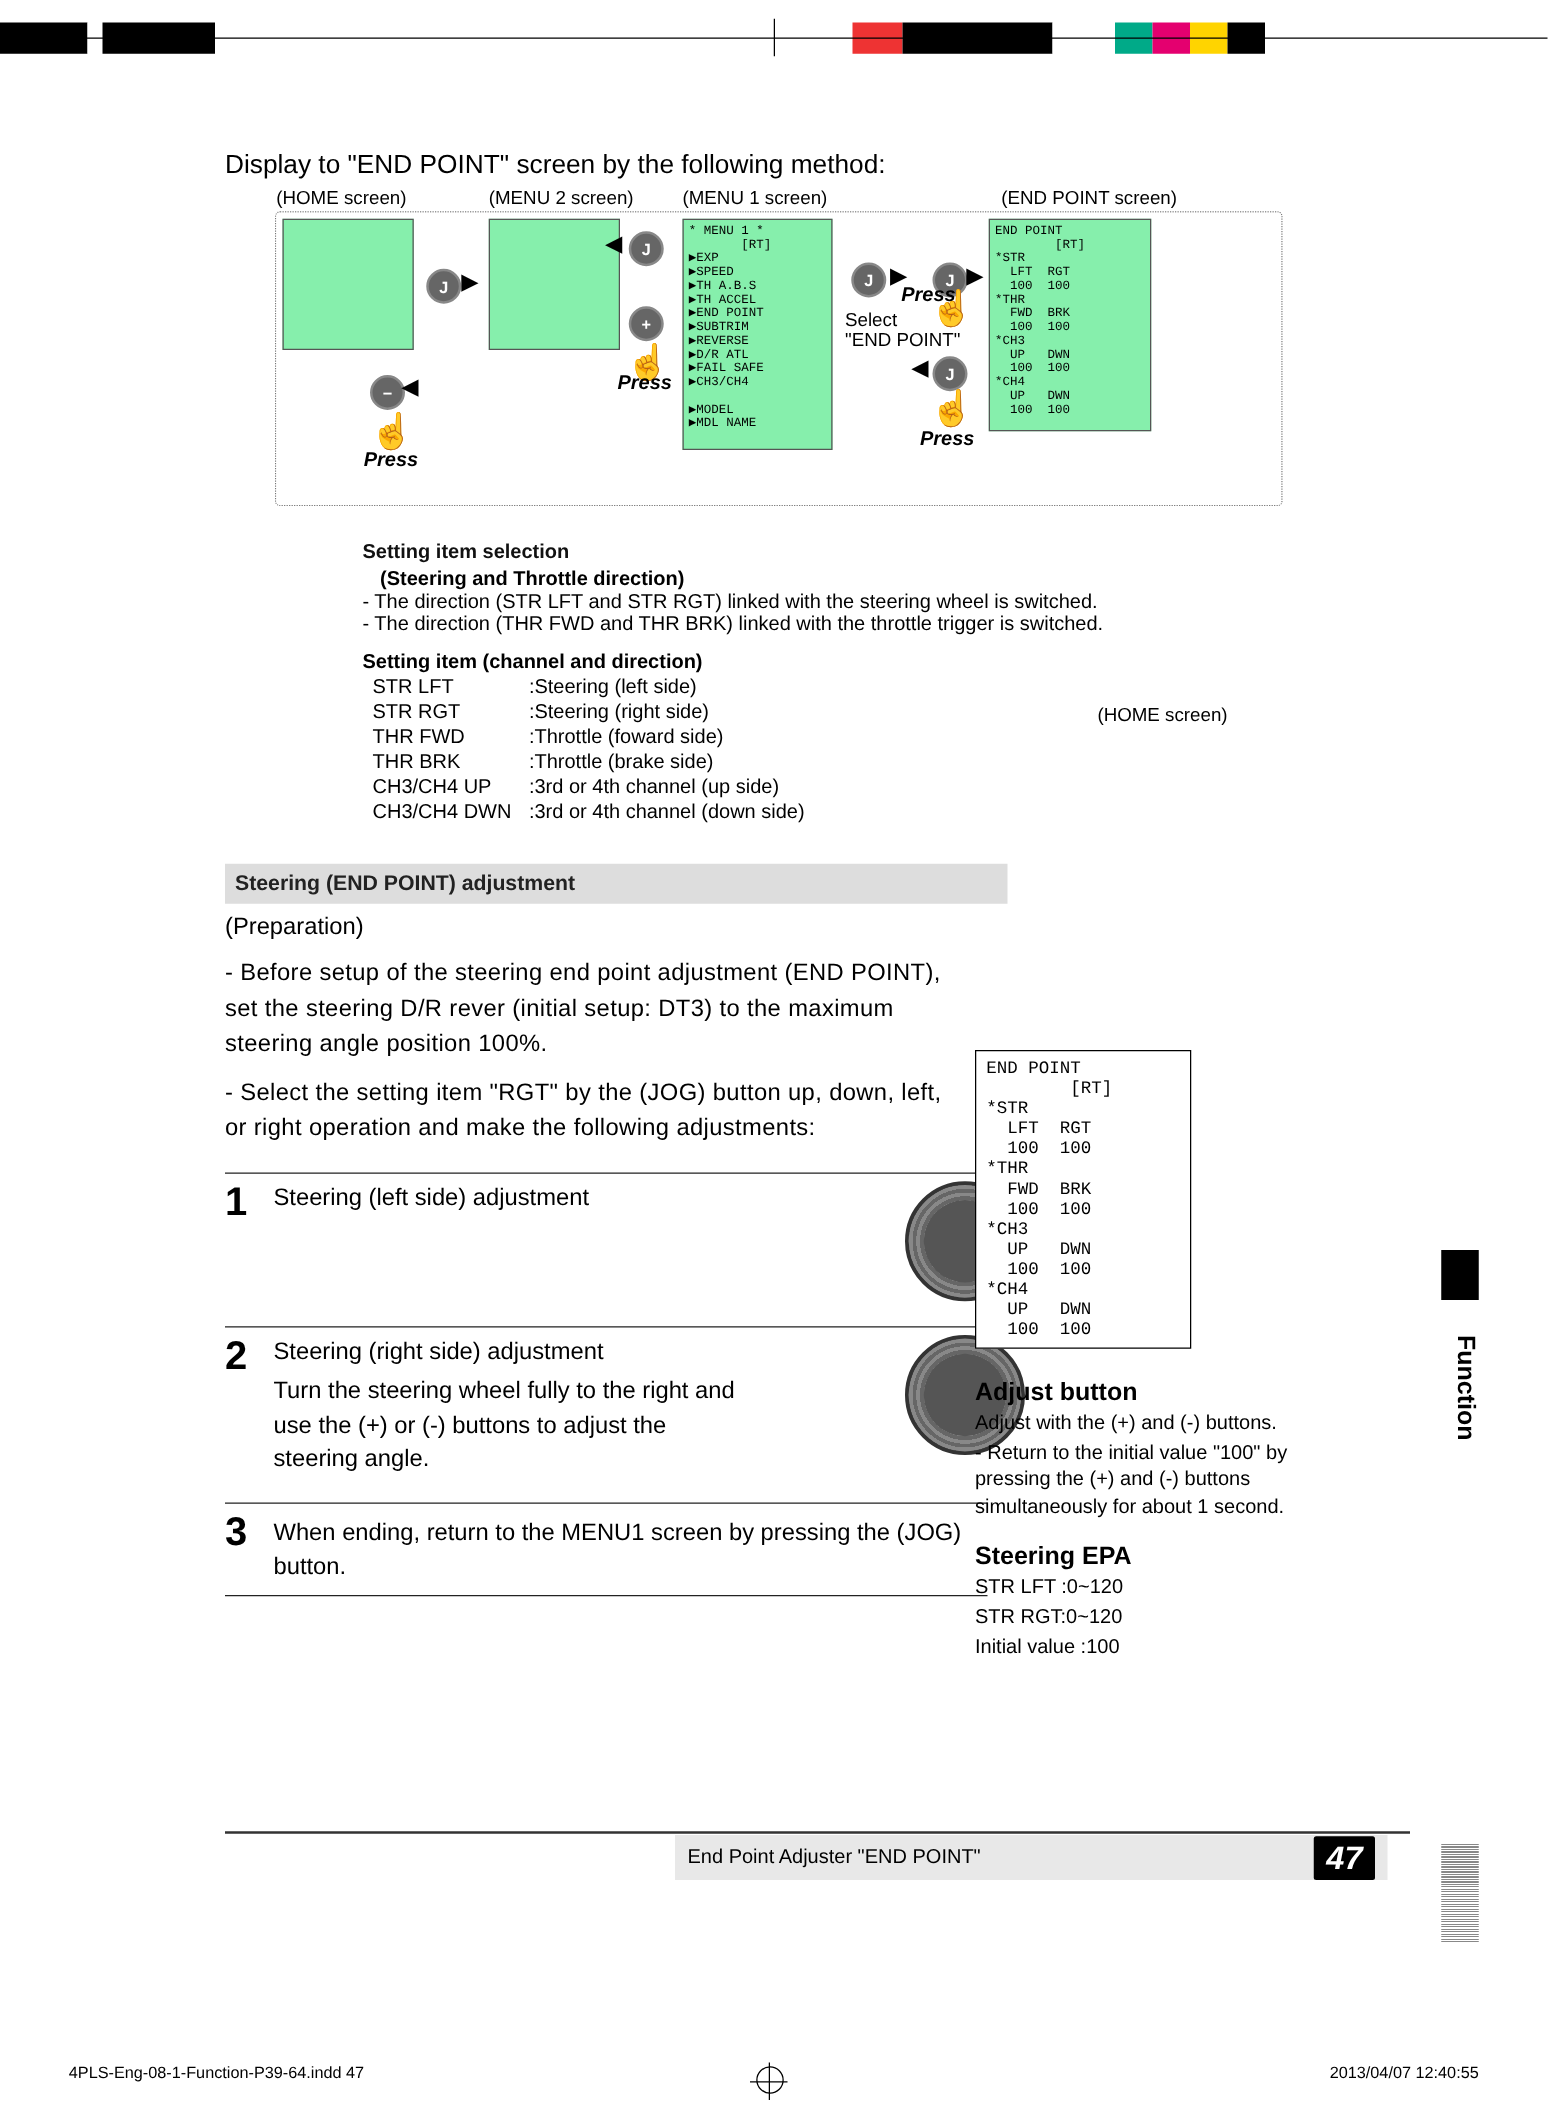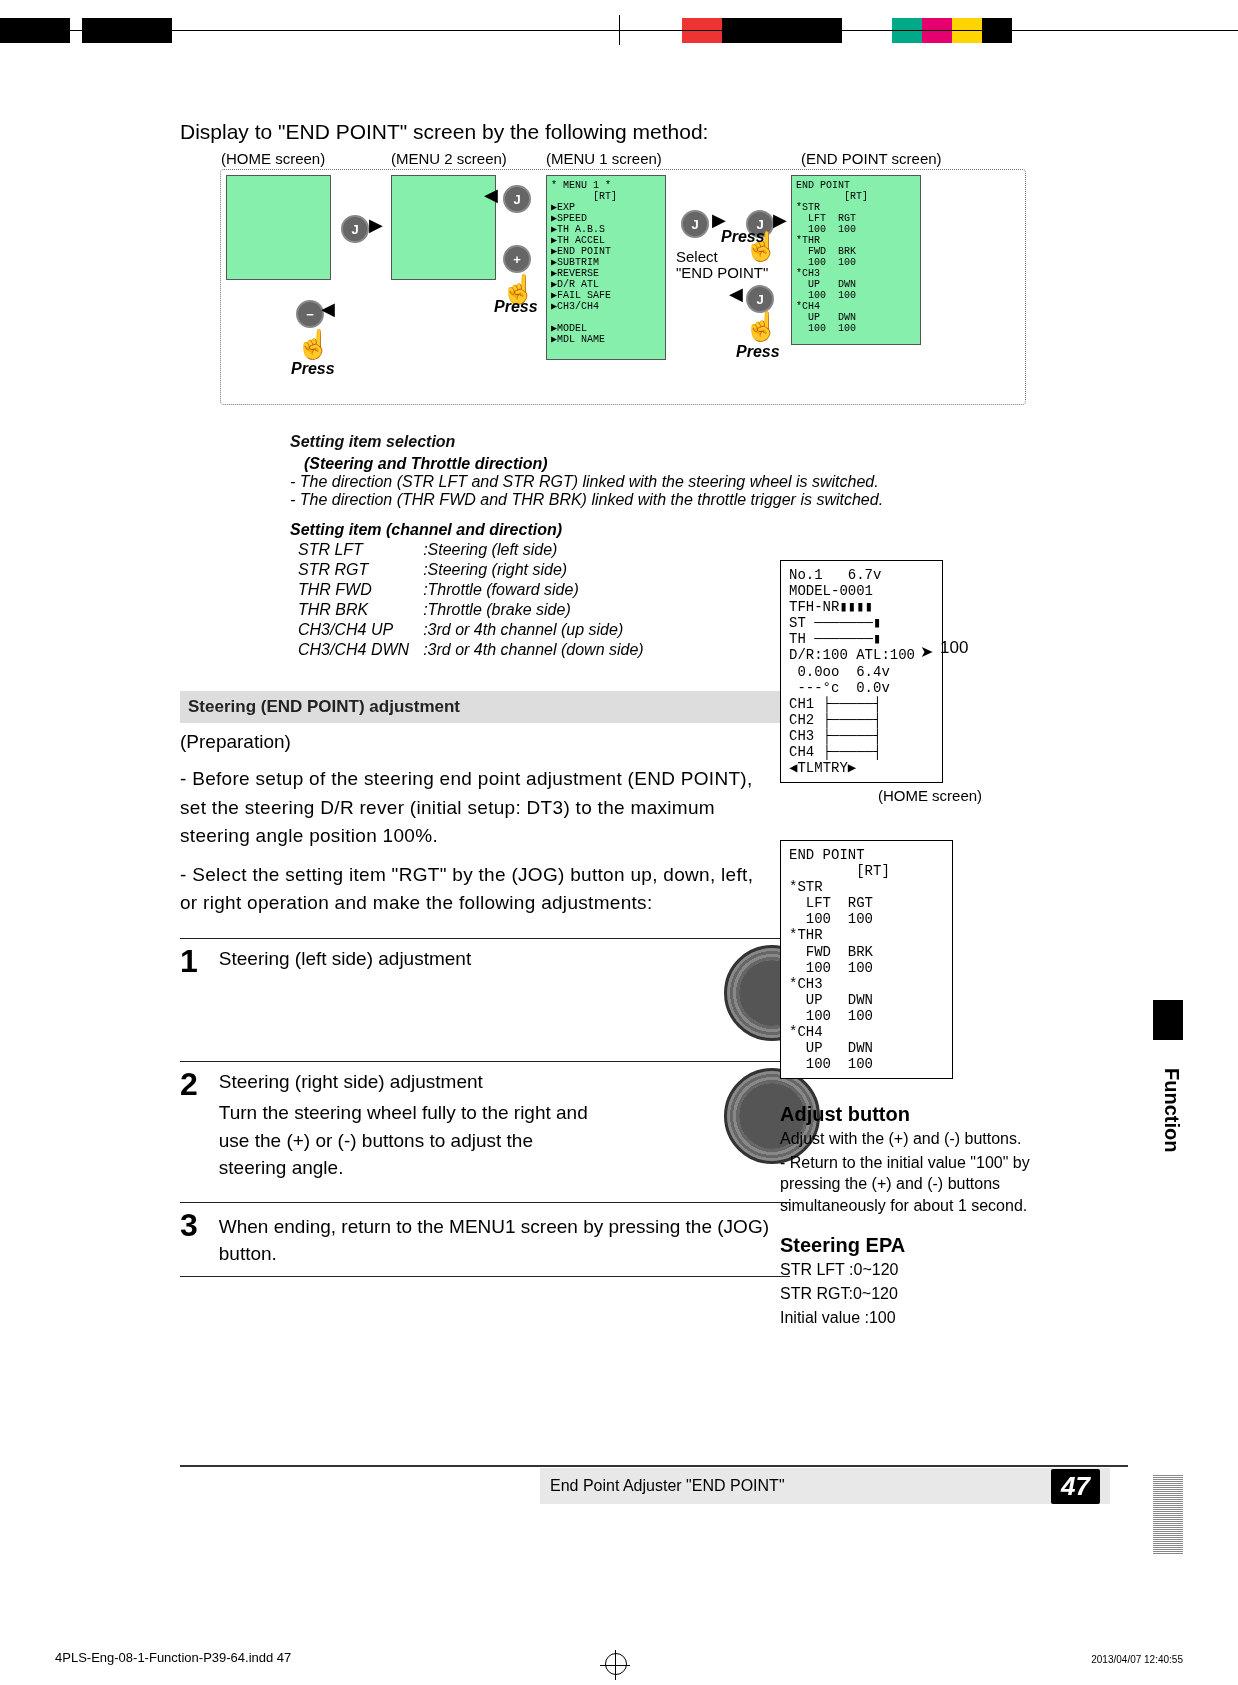--- a/index.html
+++ b/index.html
@@ -67,21 +67,21 @@
     align-items: center;
     justify-content: center;
     font-weight: bold;
     font-size: 13px;
     border: 2px solid #888;
   }
   .press-lbl { position:absolute; font-style:italic; font-weight:bold; font-size:16px; }
   .arrow { position:absolute; font-size:18px; color:#000; }
   .hand { position:absolute; font-size:28px; color:#333; }
 
-  .setting-block { margin-left: 110px; margin-top: 28px; font-size: 16px; width: 640px; font-style: italic; }
+  .setting-block { margin-left: 110px; margin-top: 28px; font-size: 16px; width: 640px; }
   .setting-block h4 { margin: 0 0 4px 0; font-size: 16px; font-weight: bold; color:#111; }
   .indent { margin-left: 14px; }
   .setting-items { margin-top: 12px; }
   .setting-items table td { padding: 0 6px; vertical-align: top; font-size:16px; }
 
   .section-bar {
     background: #ddd;
     padding: 6px 8px;
     font-weight: bold;
     color: #222;
@@ -127,21 +127,21 @@
     writing-mode:vertical-rl; font-weight:bold; font-size:20px; text-align:center;
     background:#fff; color:#000; }
   .black-tab { position:absolute; right:55px; top:1000px; width:30px; height:40px; background:#000;}
 
   .footer-line { position:absolute; left:180px; right:110px; top:1465px; border-top:2px solid #333;}
   .footer-grey { position:absolute; left:540px; top:1468px; background:#e8e8e8; height:36px; width:570px; display:flex; align-items:center; justify-content:space-between; padding:0 10px; box-sizing:border-box; }
   .footer-grey .caption{ font-size:16px; }
   .footer-grey .pgnum{ font-size:26px; font-weight:bold; font-style:italic; color:#fff;
     background:#000; padding:2px 10px; border-radius:2px;}
   .print-foot { position:absolute; left:55px; bottom:20px; font-size:13px;}
-  .print-foot-r{ position:absolute; right:55px; bottom:20px; font-size:10px;}
+  .print-foot-r{ position:absolute; right:55px; bottom:20px; font-size:13px;}
   .halftone{ position:absolute; right:55px; top:1475px; width:30px; height:80px; background:repeating-linear-gradient(#888,#888 1px,#fff 1px,#fff 2px);}
 </style>
 </head>
 <body>
 
 <div class="page">
 
   <div class="print-bar">
     <div class="blk" style="width:70px"></div>
       <div class="gap" style="width:12px"></div>
@@ -308,37 +308,20 @@
   </div>
 
   <div class="step-row" style="width:610px; border-bottom:1px solid #222; padding-bottom:8px">
     <div class="big-num">3</div>
     <div class="txt">
       <span class="body">When ending, return to the MENU1 screen by pressing the (JOG) button.</span>
     </div>
   </div>
 
   <div class="right-col" style="top:560px">
-    <div style="position:relative; display:inline-block">
-      <div class="mono-screen home-screen-box">No.1   6.7v
-MODEL-0001
-TFH-NR▮▮▮▮
-ST ───────▮
-TH ───────▮
-D/R:100 ATL:100
- 0.0oo  6.4v
- ---°c  0.0v
-CH1 ├─────┤
-CH2 ├─────┤
-CH3 ├─────┤
-CH4 ├─────┤
-◀TLMTRY▶</div>
-      <span style="position:absolute; left:160px; top:78px; font-size:17px">100</span>
-      <span style="position:absolute; left:140px; top:82px; font-size:16px">➤</span>
-    </div>
     <div class="afterscreen-lbl">(HOME screen)</div>
   </div>
 
   <div class="right-col" style="top:840px">
     <div class="mono-screen" style="width:155px">END POINT
         [RT]
 *STR
   LFT  RGT
   100  100
 *THR

